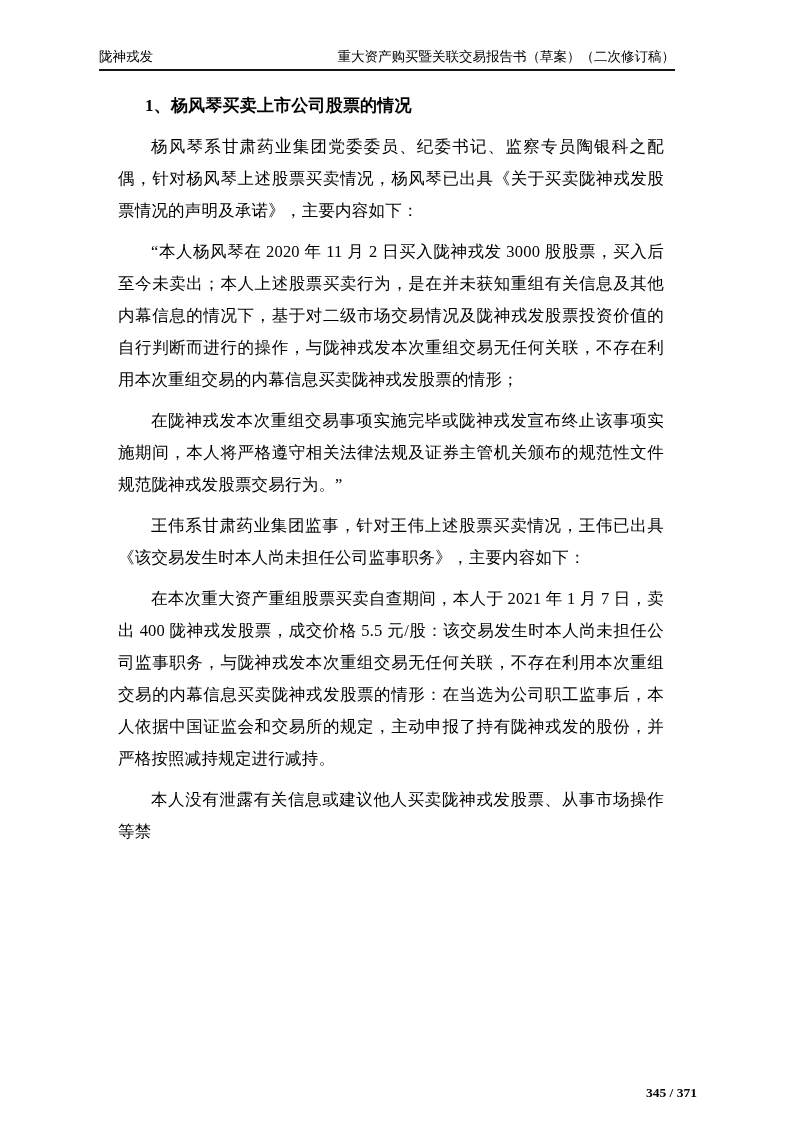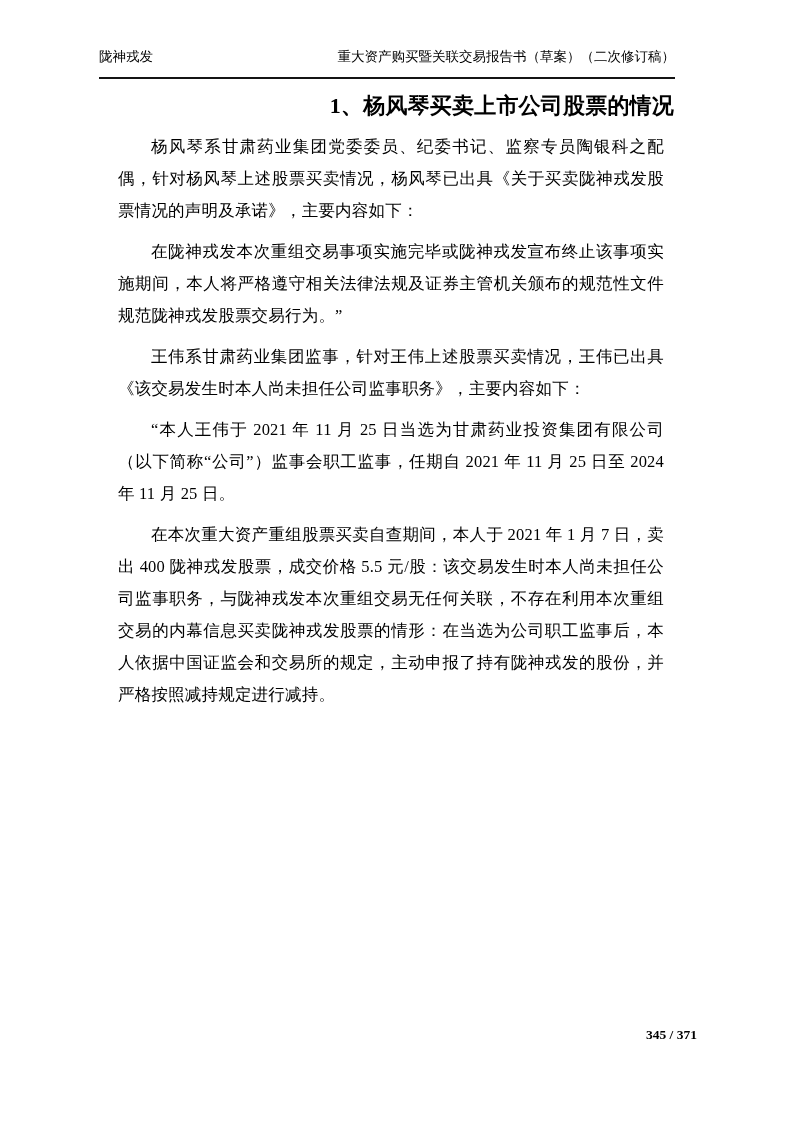--- a/index.html
+++ b/index.html
@@ -19,54 +19,54 @@
   .doc-header {
     position: absolute;
     left: 99px;
     top: 48px;
     width: 576px;
     display: flex;
     justify-content: space-between;
     align-items: flex-end;
     font-size: 13.5px;
     line-height: 18px;
-    padding-bottom: 11px;
+    padding-bottom: 3px;
     border-bottom: 2px solid #141414;
   }
   .doc-header .hdr-left {
     white-space: nowrap;
   }
   .doc-header .hdr-right {
     white-space: nowrap;
     text-align: center;
   }
   .doc-body {
     position: absolute;
     left: 118px;
     top: 90px;
     width: 556px;
     font-size: 16.5px;
     line-height: 32px;
     text-align: justify;
     letter-spacing: 0.2px;
   }
   .doc-body h4.sec-heading {
-    font-size: 22px;
+    font-size: 17px;
     font-weight: bold;
     margin: 0 0 9px 0;
     text-indent: 27px;
-    text-align: right;
+    text-align: left;
   }
   .doc-body p.para {
     margin: 0 10px 9px 0;
     text-indent: 33px;
   }
   .doc-footer {
     position: absolute;
-    top: 1026px;
+    top: 1084px;
     right: 96px;
     font-size: 13.5px;
     font-weight: bold;
     line-height: 18px;
   }
 </style>
 </head>
 <body>
 
 <div class="page">
@@ -75,31 +75,32 @@
     <span class="hdr-left">陇神戎发</span>
     <span class="hdr-right">重大资产购买暨关联交易报告书（草案）（二次修订稿）</span>
   </header>
 
   <main class="doc-body">
 
     <h4 class="sec-heading">1、杨风琴买卖上市公司股票的情况</h4>
 
     <p class="para">杨风琴系甘肃药业集团党委委员、纪委书记、监察专员陶银科之配偶，针对杨风琴上述股票买卖情况，杨风琴已出具《关于买卖陇神戎发股票情况的声明及承诺》，主要内容如下：</p>
 
+    <p class="para">“本人杨风琴在 2020 年 11 月 2 日买入陇神戎发 3000 股股票，买入后至今未卖出；本人上述股票买卖行为，是在并未获知重组有关信息及其他内幕信息的情况下，基于对二级市场交易情况及陇神戎发股票投资价值的自行判断而进行的操作，与陇神戎发本次重组交易无任何关联，不存在利用本次重组交易的内幕信息买卖陇神戎发股票的情形；</p>
 
 
     <p class="para">在陇神戎发本次重组交易事项实施完毕或陇神戎发宣布终止该事项实施期间，本人将严格遵守相关法律法规及证券主管机关颁布的规范性文件规范陇神戎发股票交易行为。”</p>
 
 
     <p class="para">王伟系甘肃药业集团监事，针对王伟上述股票买卖情况，王伟已出具《该交易发生时本人尚未担任公司监事职务》，主要内容如下：</p>
 
-    <p class="para">“本人王伟于 2021 年 11 月 25 日当选为甘肃药业投资集团有限公司（以下简称“公司”）监事会职工监事，任期自 2021 年 11 月 25 日至 2024 年 11 月 25 日。</p>
 
     <p class="para">在本次重大资产重组股票买卖自查期间，本人于 2021 年 1 月 7 日，卖出 400 陇神戎发股票，成交价格 5.5 元/股：该交易发生时本人尚未担任公司监事职务，与陇神戎发本次重组交易无任何关联，不存在利用本次重组交易的内幕信息买卖陇神戎发股票的情形：在当选为公司职工监事后，本人依据中国证监会和交易所的规定，主动申报了持有陇神戎发的股份，并严格按照减持规定进行减持。</p>
 
+    <p class="para">本人没有泄露有关信息或建议他人买卖陇神戎发股票、从事市场操作等禁</p>
 
   </main>
 
   <footer class="doc-footer">
     <span>345 / 371</span>
   </footer>
 
 </div>
 
 </body></html>

